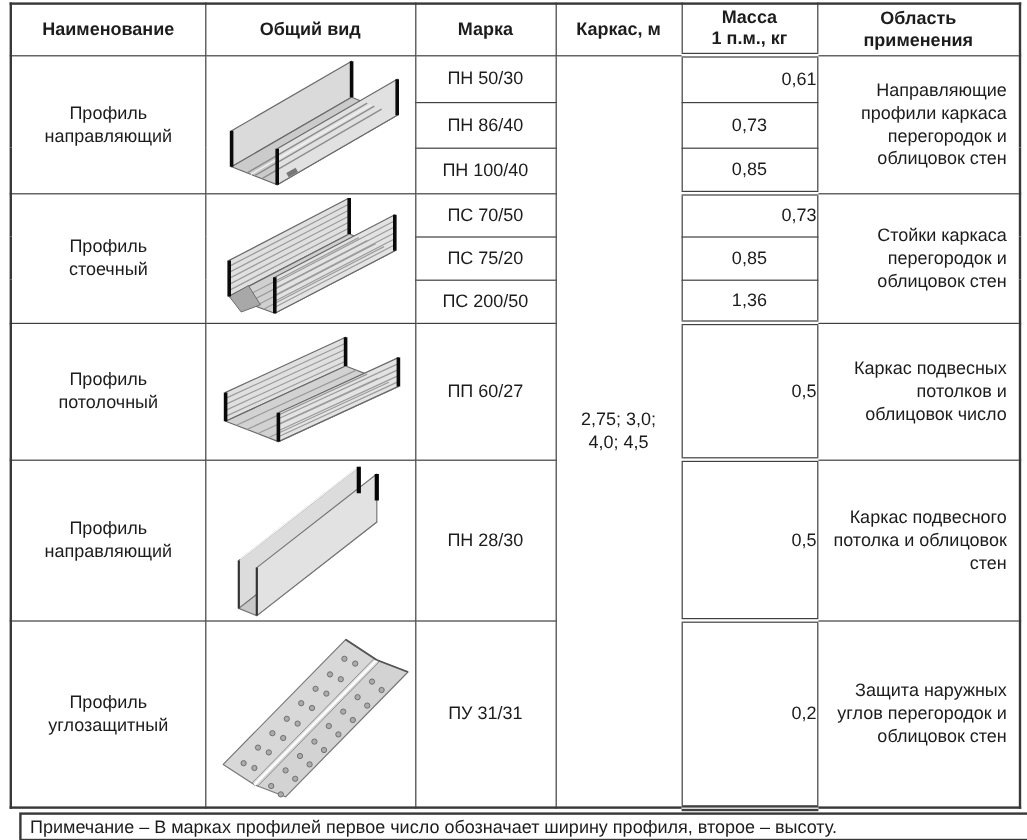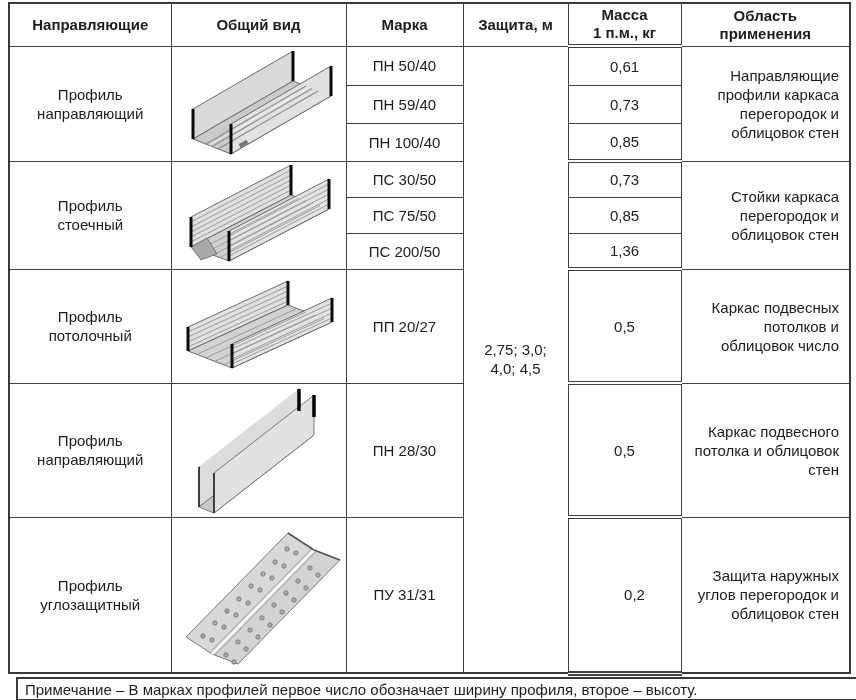--- a/index.html
+++ b/index.html
@@ -28,21 +28,21 @@
     color:var(--txt);
     overflow:hidden;
   }
   th{font-weight:bold;line-height:18px;padding:2px 1px;}
   td{line-height:19px;}
   .pre{white-space:pre-line;}
   td.app{padding:0 10px;text-align:right;}
   td.view{background:#fff;}
   td.view svg{display:block;margin:0 auto;}
   
-  td.mass.g-top{border-top:4px double var(--line);}
+  td.mass.g-top{border-top:4px double var(--line);text-align:right;}
   td.mass.g-bottom{border-bottom:5px double var(--line);padding-left:20px;}
   .note{
     box-sizing:border-box;
     width:850px;
     margin:1px 0 0 16px;
     border:2px solid #383838;
     height:24px;
     line-height:20px;
     font-size:15px;
     padding:1px 0 0 7px;
@@ -58,24 +58,24 @@
   <colgroup>
     <col style="width:162px">
       <col style="width:175px">
       <col style="width:117px">
     <col style="width:105px">
       <col style="width:113px">
       <col style="width:169px">
   </colgroup>
   <thead>
     <tr style="height:43px">
-      <th>Направляющие</th>
+      <th>Наименование</th>
       <th>Общий вид</th>
       <th>Марка</th>
-      <th>Защита, м</th>
+      <th>Каркас, м</th>
       <th class="pre">Масса
 1 п.м., кг</th>
       <th class="pre">Область
 применения</th>
     </tr>
   </thead>
   <tbody>
 
     <tr style="height:39px">
       <td rowspan="3" class="pre">Профиль
@@ -95,28 +95,28 @@
           <line x1="30" y1="96.3" x2="130" y2="38.3" stroke="#f2f2f2" stroke-width="1"></line>
           <rect x="60" y="93" width="9" height="4" fill="#777" transform="rotate(-30 64 95)"></rect>
           <g stroke="#0a0a0a" stroke-width="3">
             <line x1="14" y1="60" x2="14" y2="90"></line>
             <line x1="114" y1="2" x2="114" y2="32"></line>
             <line x1="152" y1="17" x2="152" y2="47"></line>
             <line x1="52" y1="75" x2="52" y2="105"></line>
           </g>
         </svg>
       </td>
-      <td>ПН 50/40</td>
+      <td>ПН 50/30</td>
       <td rowspan="9" class="pre">2,75; 3,0;
 4,0; 4,5</td>
       <td class="mass g-top">0,61</td>
       <td rowspan="3" class="app">Направляющие профили каркаса перегородок и облицовок стен</td>
     </tr>
     <tr style="height:38px">
-      <td>ПН 59/40</td>
+      <td>ПН 86/40</td>
       <td class="mass">0,73</td>
     </tr>
     <tr style="height:38px">
       <td>ПН 100/40</td>
       <td class="mass">0,85</td>
     </tr>
 
     <tr style="height:36px">
       <td rowspan="3" class="pre">Профиль
 стоечный</td>
@@ -145,26 +145,26 @@
           </g>
           <polygon points="12,82 28,73 38,89 22,95" fill="#a8a8a8" stroke="#6a6a6a" stroke-width="0.8"></polygon>
           <g stroke="#0a0a0a" stroke-width="3">
             <line x1="12" y1="52" x2="12" y2="82"></line>
             <line x1="112" y1="0" x2="112" y2="30"></line>
             <line x1="150" y1="14" x2="150" y2="44"></line>
             <line x1="50" y1="66" x2="50" y2="96"></line>
           </g>
         </svg>
       </td>
-      <td>ПС 30/50</td>
+      <td>ПС 70/50</td>
       <td class="mass g-top">0,73</td>
       <td rowspan="3" class="app">Стойки каркаса перегородок и облицовок стен</td>
     </tr>
     <tr style="height:36px">
-      <td>ПС 75/50</td>
+      <td>ПС 75/20</td>
       <td class="mass">0,85</td>
     </tr>
     <tr style="height:36px">
       <td>ПС 200/50</td>
       <td class="mass">1,36</td>
     </tr>
 
     <tr style="height:114px">
       <td class="pre">Профиль
 потолочный</td>
@@ -190,21 +190,21 @@
             <line x1="56" y1="91" x2="156" y2="45"></line>
           </g>
           <g stroke="#0a0a0a" stroke-width="3">
             <line x1="12" y1="54" x2="12" y2="78"></line>
             <line x1="112" y1="8" x2="112" y2="32"></line>
             <line x1="156" y1="25" x2="156" y2="49"></line>
             <line x1="56" y1="71" x2="56" y2="95"></line>
           </g>
         </svg>
       </td>
-      <td>ПП 20/27</td>
+      <td>ПП 60/27</td>
       <td class="mass g-top">0,5</td>
       <td class="app">Каркас подвесных потолков и облицовок число</td>
     </tr>
 
     <tr style="height:134px">
       <td class="pre">Профиль
 направляющий</td>
       <td class="view">
         <svg width="160" height="130" viewBox="0 0 160 130">
           <g stroke="#777" stroke-width="1" stroke-linejoin="round">

